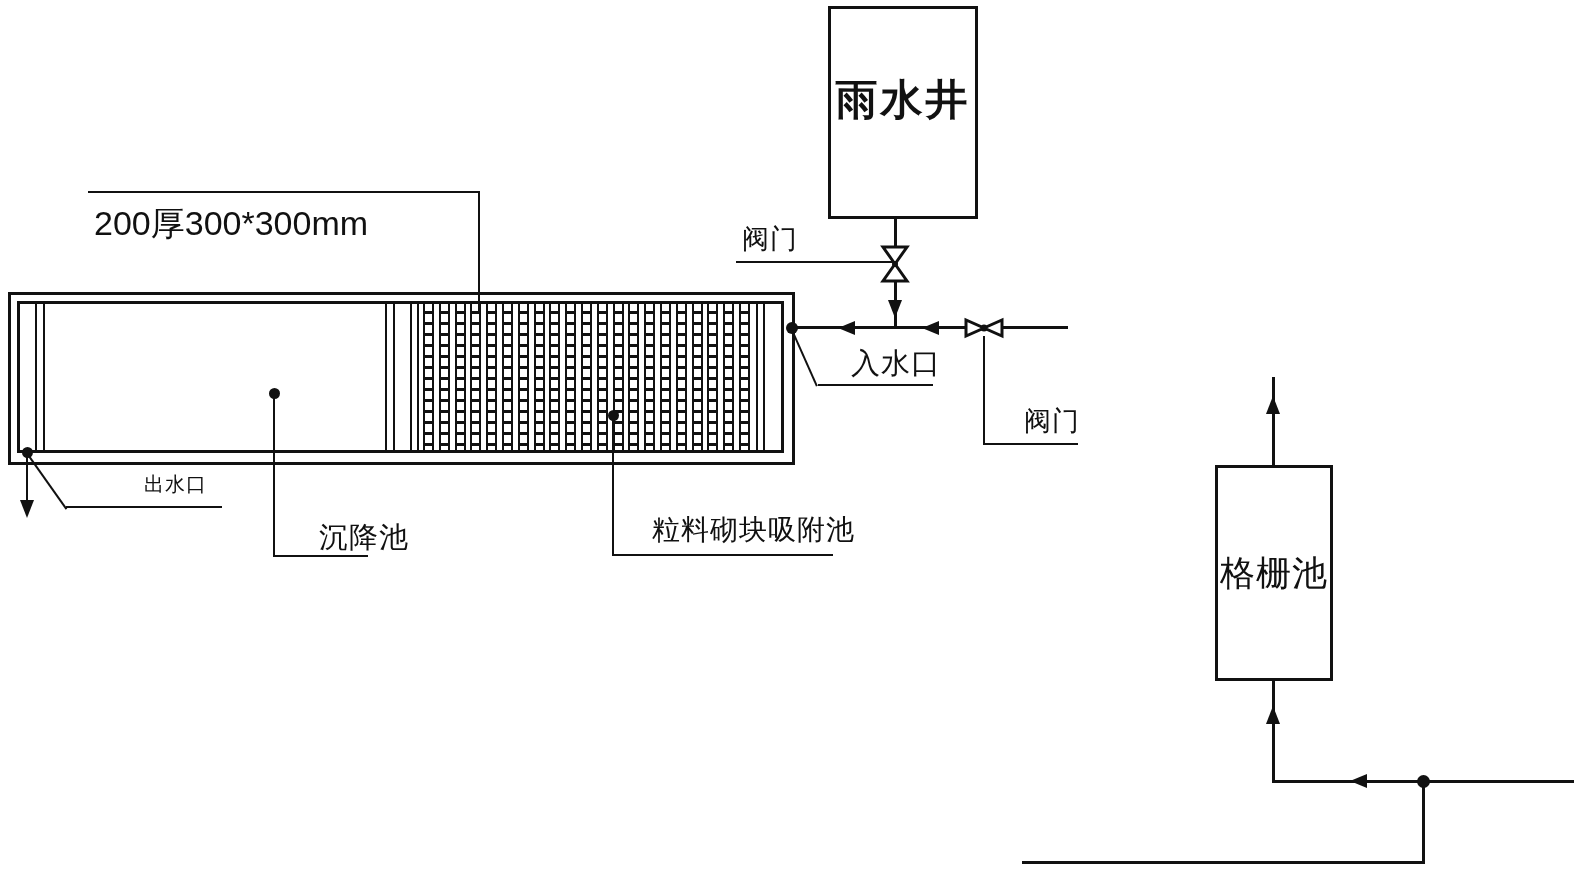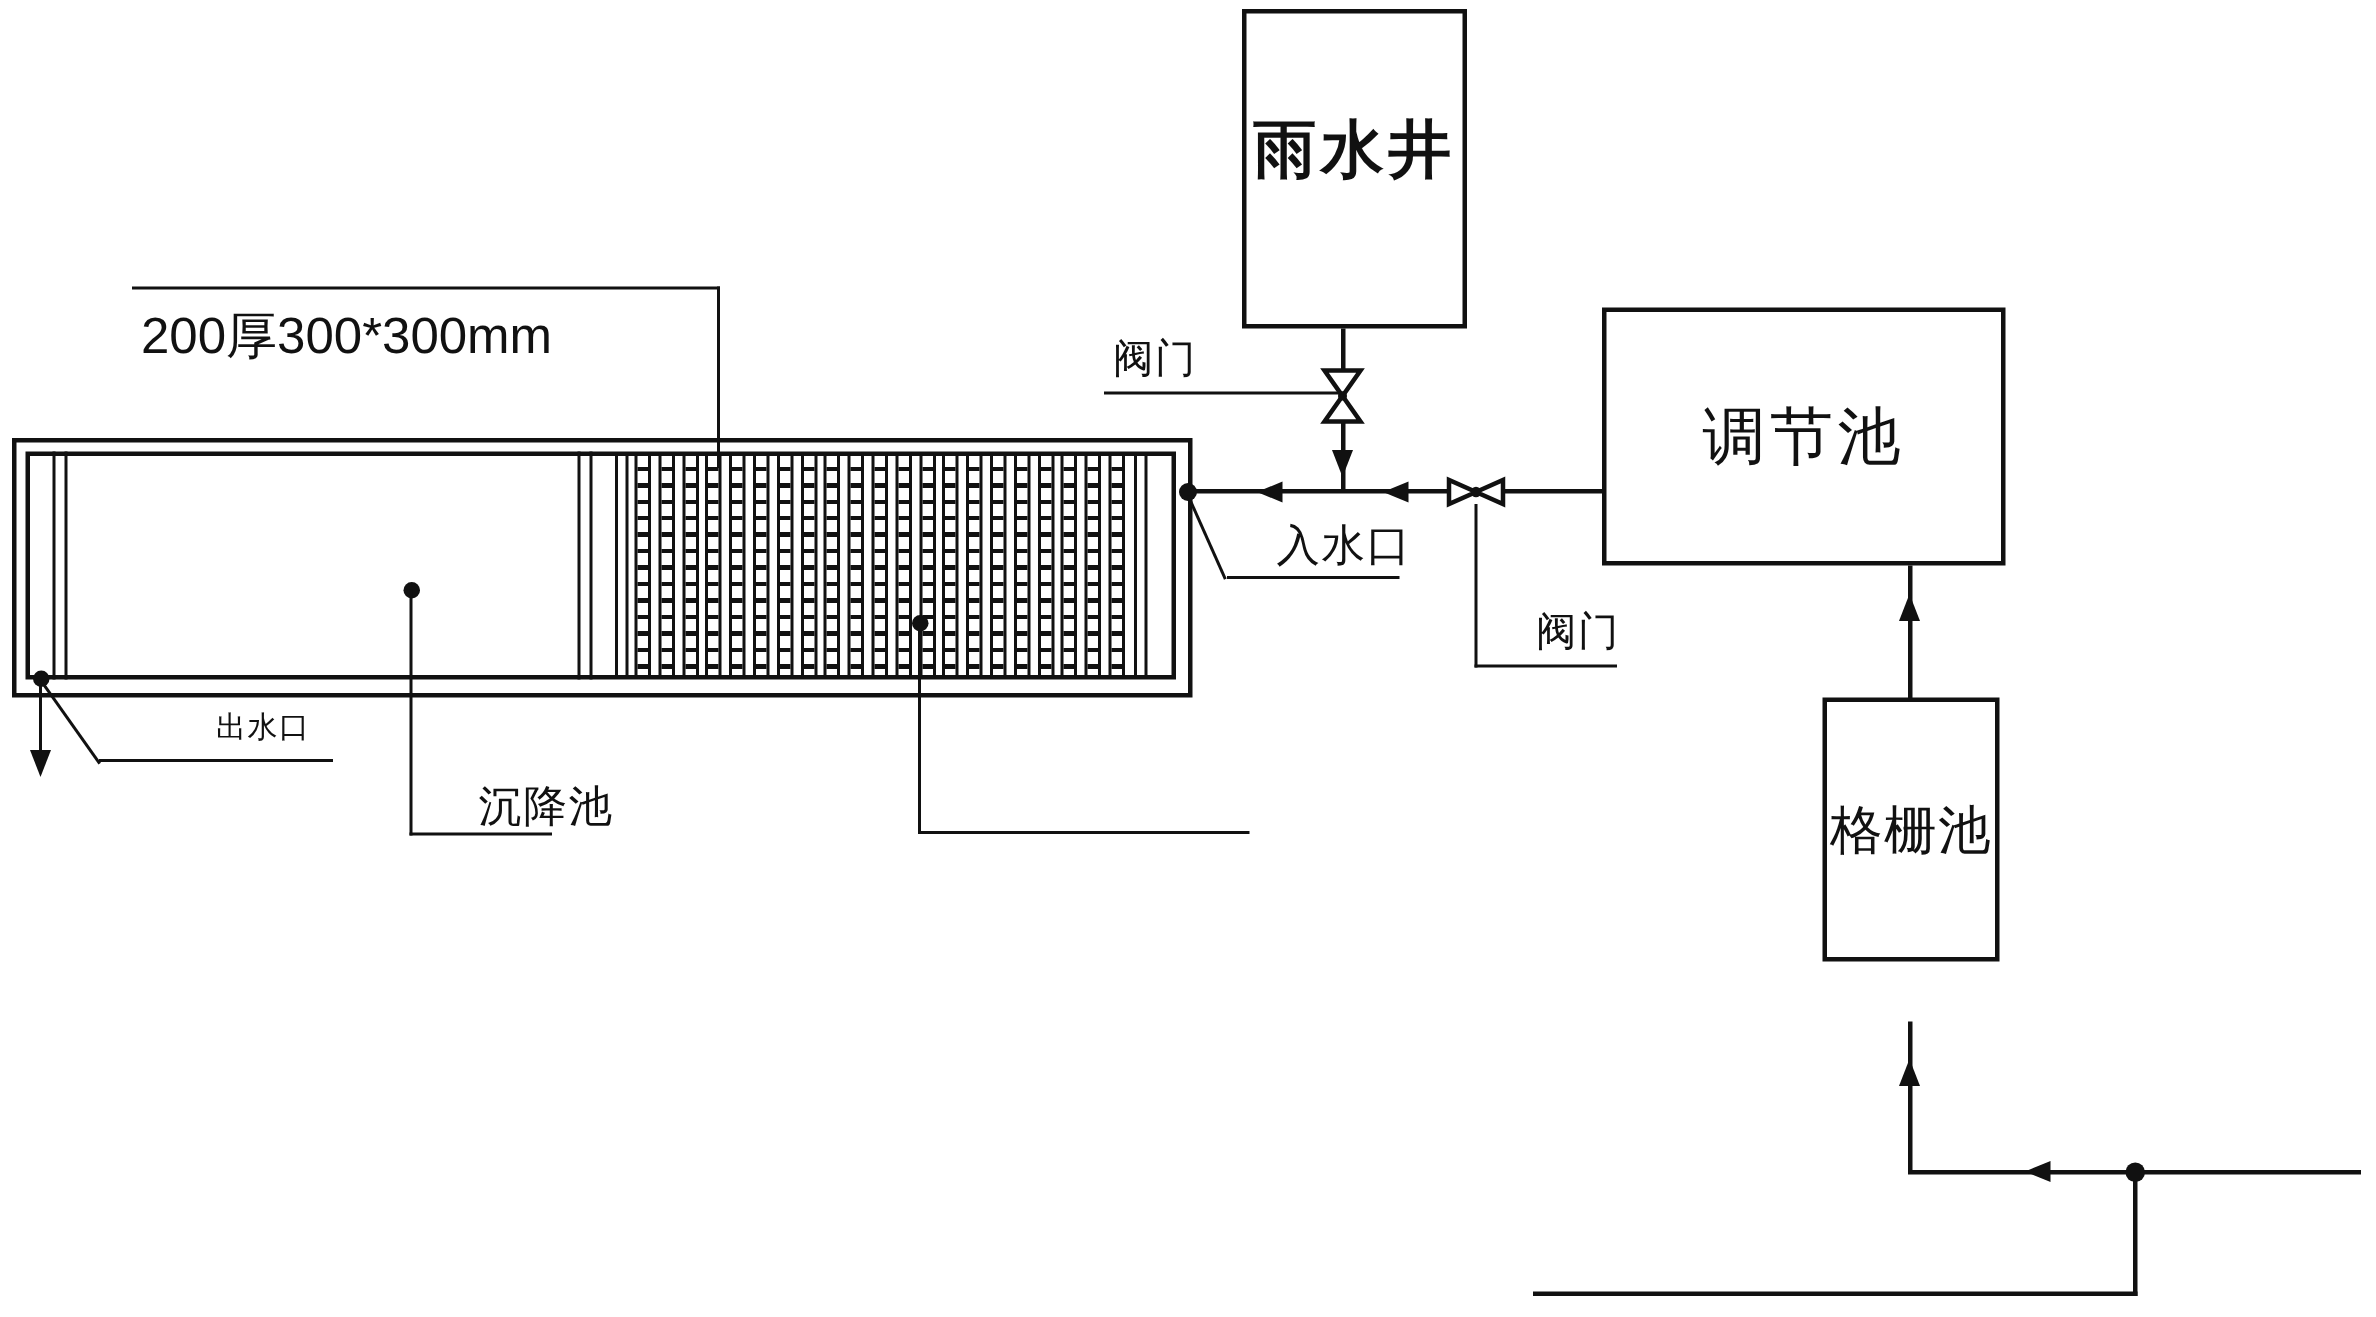--- a/index.html
+++ b/index.html
@@ -30,25 +30,22 @@
 </style>
 </head>
 <body>
 
 <div class="canvas">
 
   <div class="box" style="left:828px;top:6px;width:150px;height:213px;padding-bottom:26px;">
     <span style="font-size:42px;font-weight:bold;">雨水井</span>
   </div>
 
-  <div class="box" style="left:1068px;top:205px;width:269px;height:172px;">
-    <span style="font-size:42px;">调节池</span>
-  </div>
 
-  <div class="box" style="left:1215px;top:465px;width:118px;height:176px;align-items:center;">
+  <div class="box" style="left:1215px;top:465px;width:118px;height:216px;align-items:center;">
     <span style="font-size:35px;letter-spacing:1px;">格栅池</span>
   </div>
 
   <div class="tank-outer"></div>
   <div class="tank-inner"></div>
 
   <div class="vline thin" style="left:35px;top:301px;height:152px;"></div>
   <div class="vline thin" style="left:43px;top:301px;height:152px;"></div>
 
   <div class="vline thin" style="left:385px;top:301px;height:152px;"></div>
@@ -135,14 +132,15 @@
 
   <div class="vline thin" style="left:612px;top:415px;height:141px;"></div>
   <div class="hline thin" style="left:612px;top:554px;width:221px;"></div>
 
   <span class="lbl" style="left:94px;top:201px;font-size:34px;letter-spacing:0;">200厚300*300mm</span>
   <span class="lbl" style="left:742px;top:221px;font-size:27px;">阀门</span>
   <span class="lbl" style="left:1024px;top:403px;font-size:27px;">阀门</span>
   <span class="lbl" style="left:851px;top:344px;font-size:29px;">入水口</span>
   <span class="lbl" style="left:144px;top:471px;font-size:20px;">出水口</span>
   <span class="lbl" style="left:283px;top:518px;font-size:29px;margin-left:36px;">沉降池</span>
+  <span class="lbl" style="left:652px;top:511px;font-size:28px;">粒料砌块吸附池</span>
 
 </div>
 
 </body></html>

